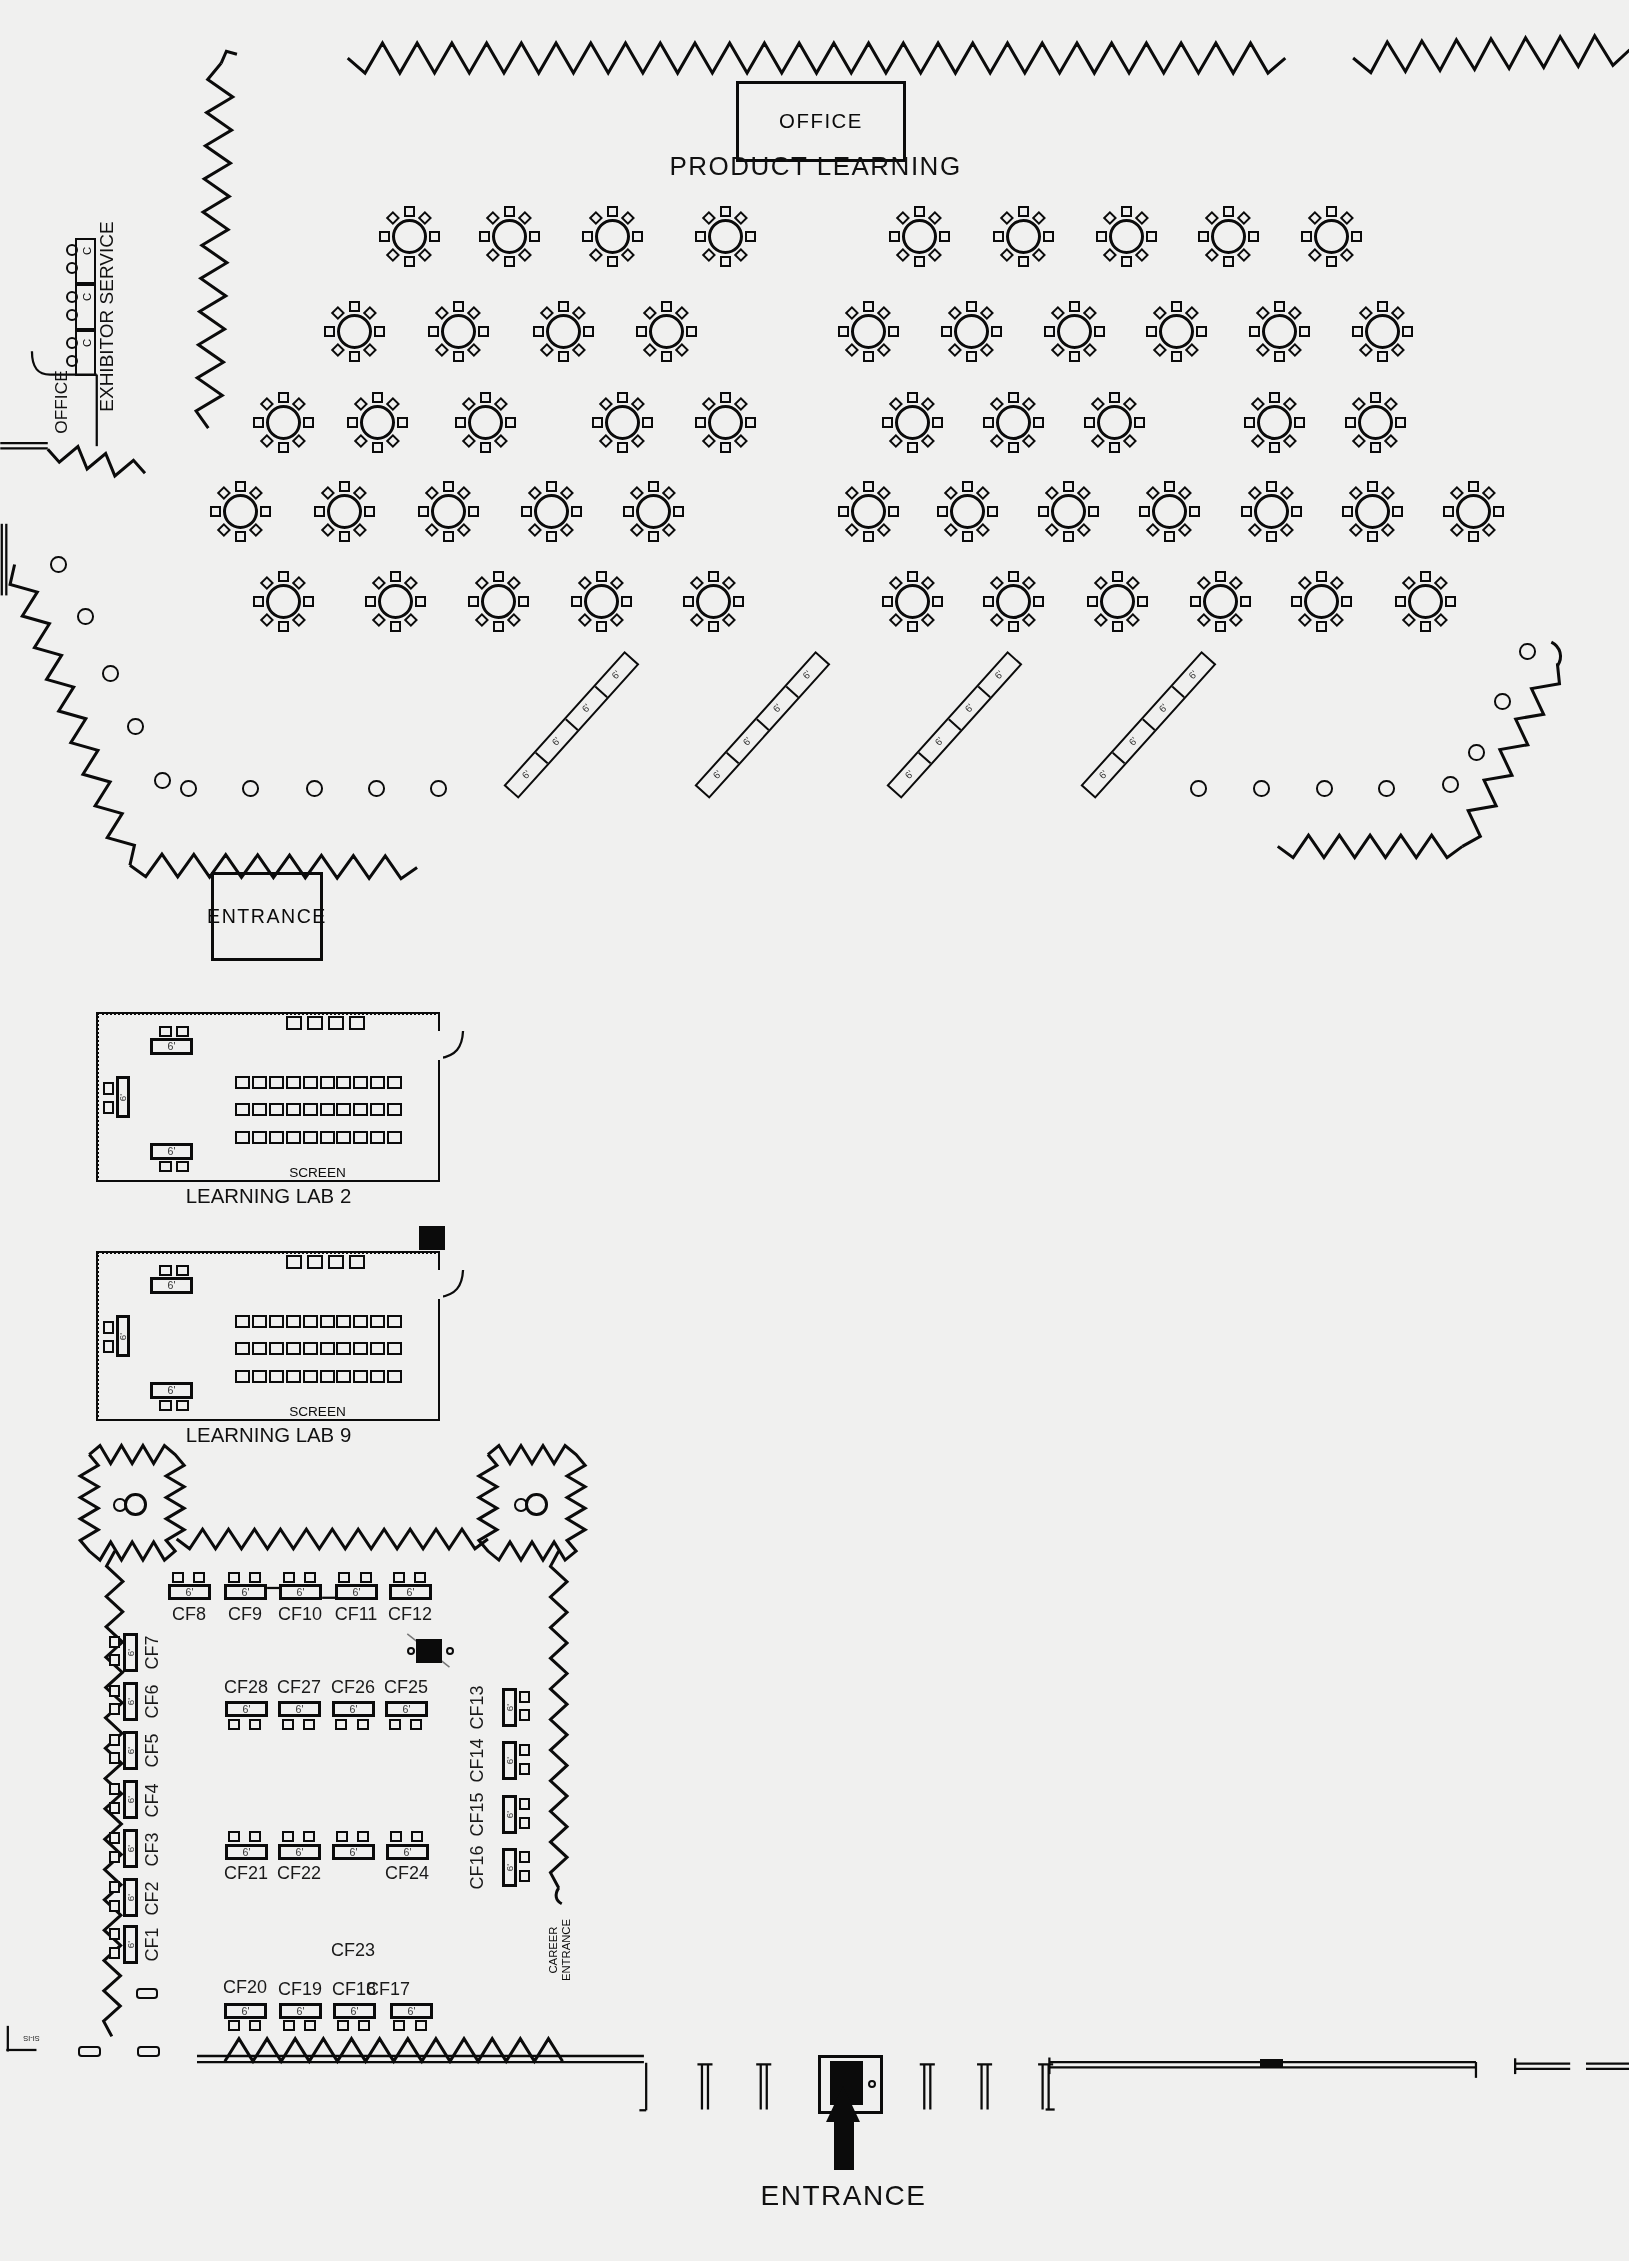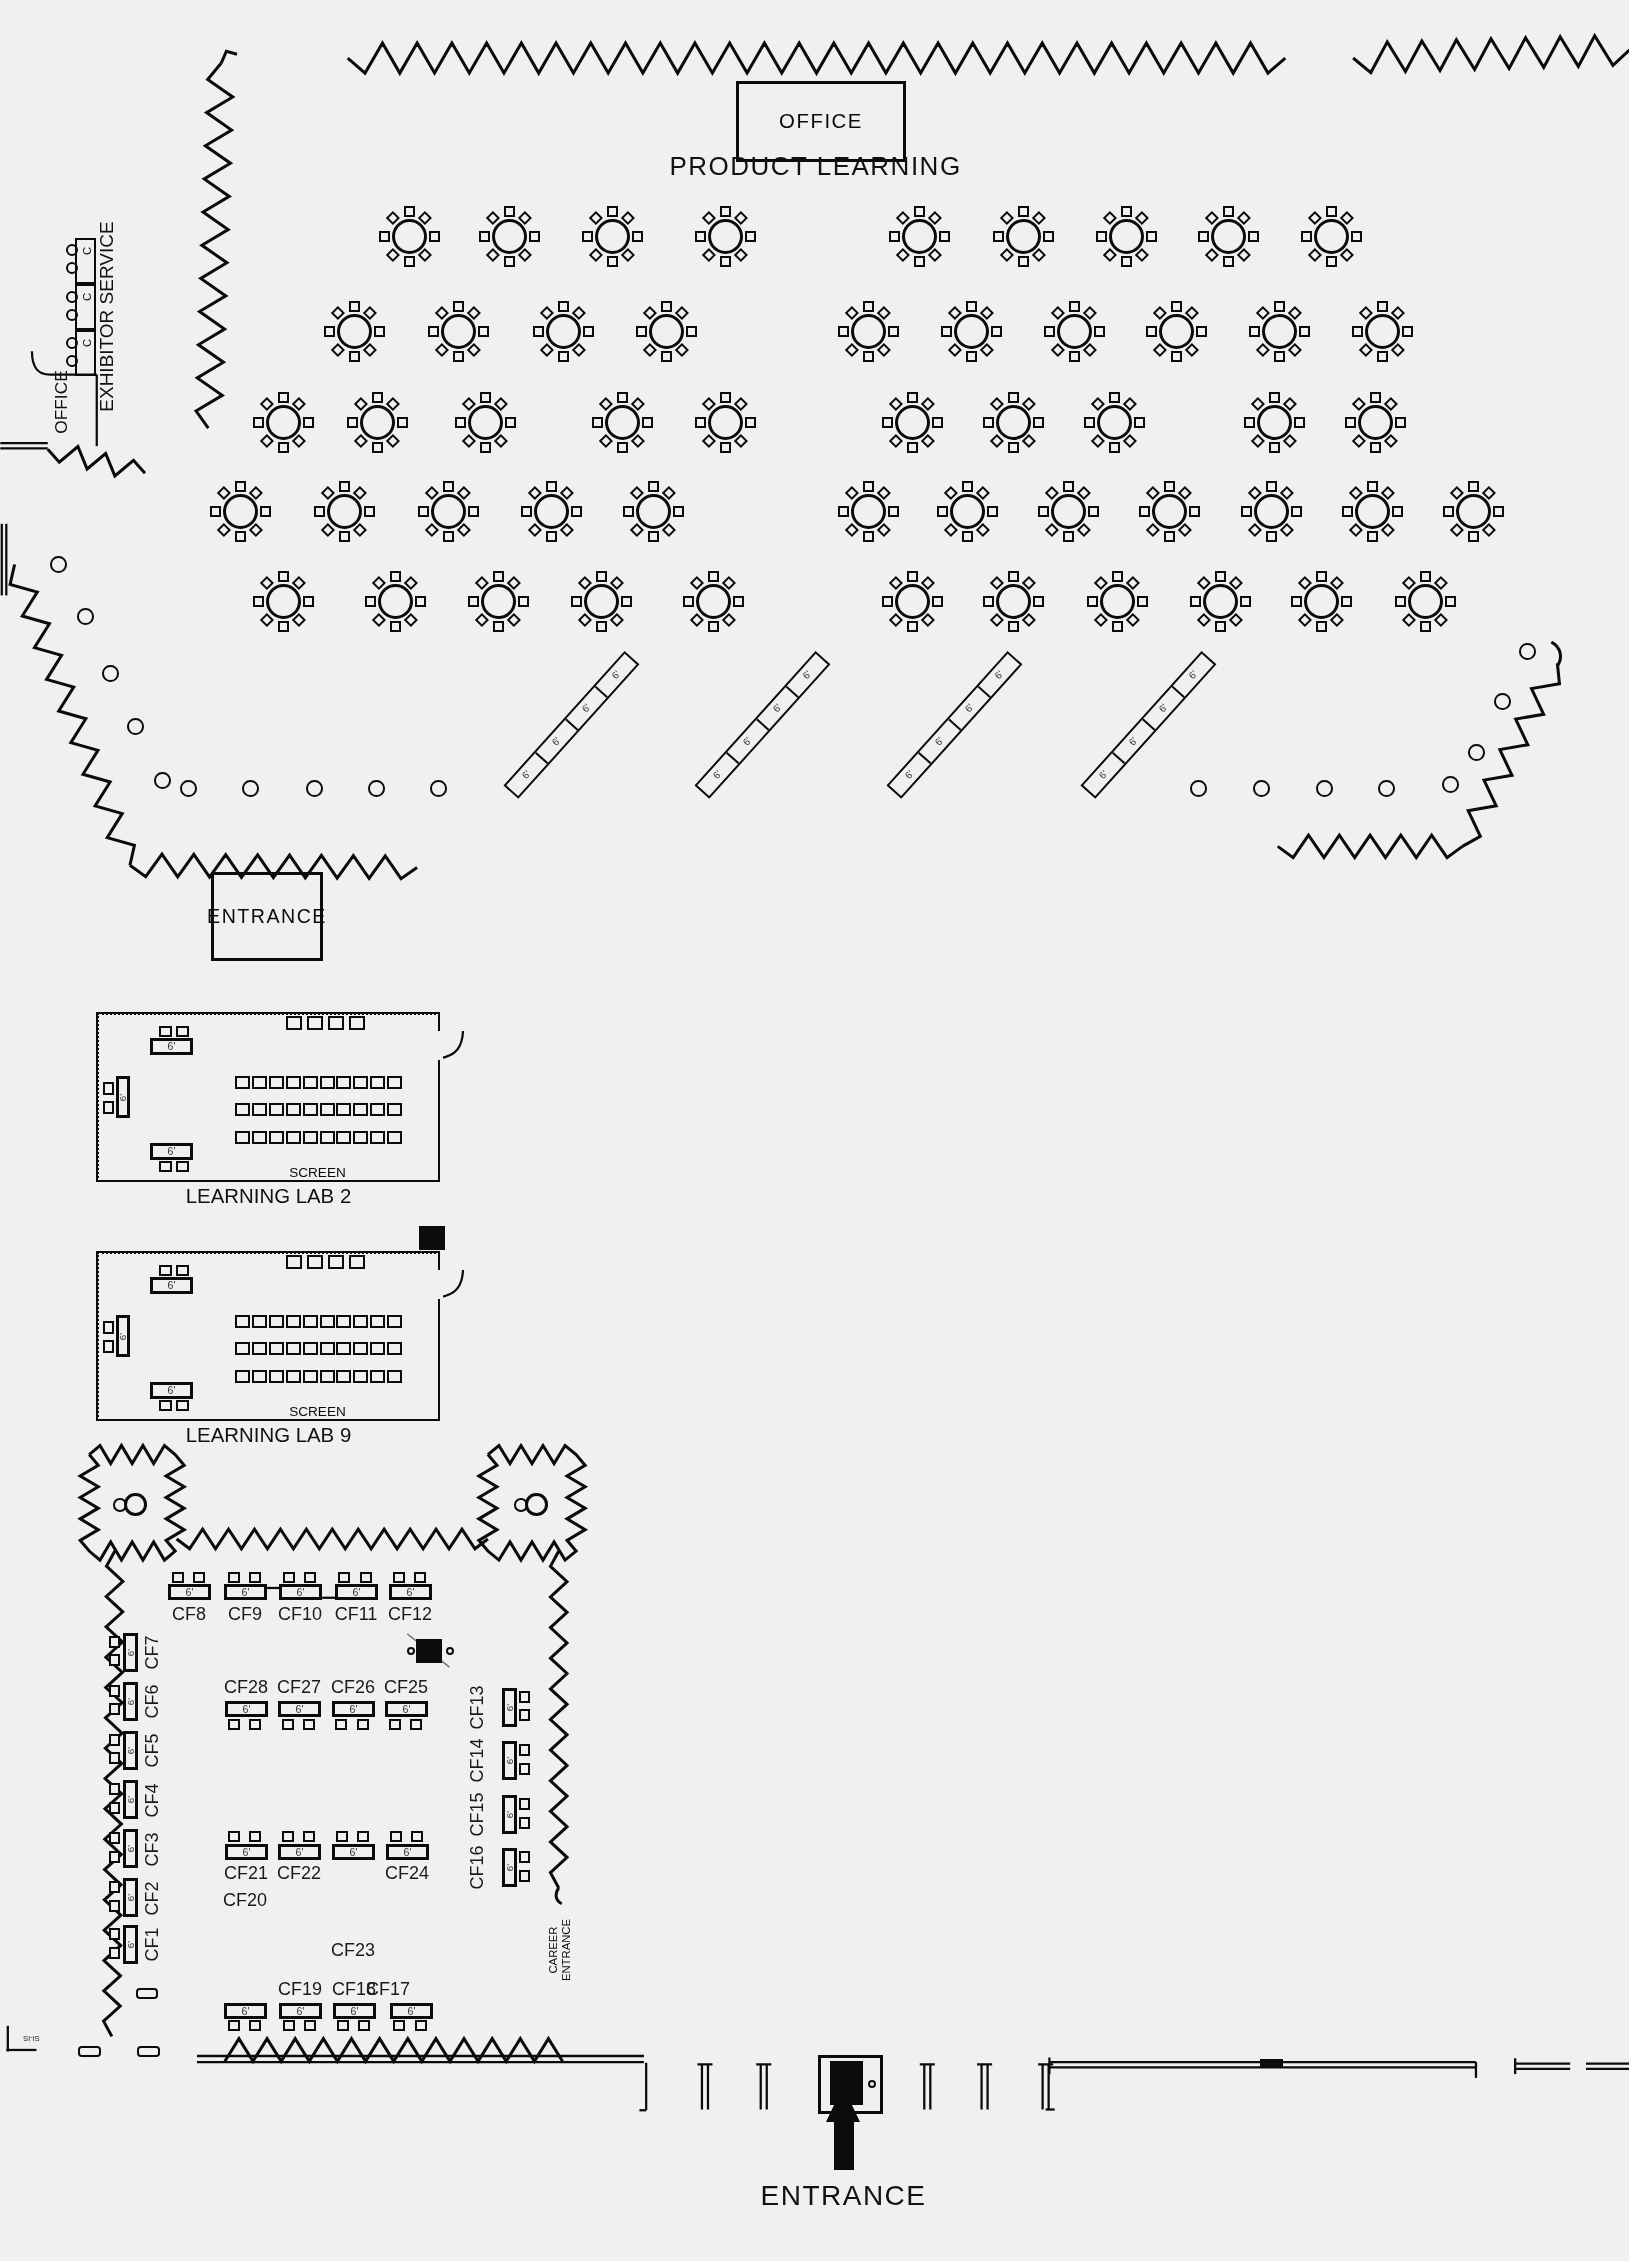--- a/index.html
+++ b/index.html
@@ -857,21 +857,21 @@
     <div class="chair" style="left:337px;top:2020px;width:12px;height:11.3px"></div>
     <div class="chair" style="left:358px;top:2020px;width:12px;height:11.3px"></div>
     <div class="cfl" style="left:330px;top:1979px">CF18</div>
     <div class="btbl" style="left:279px;top:2003px;width:43px;height:16px">6'</div>
     <div class="chair" style="left:283px;top:2020px;width:12px;height:11.3px"></div>
     <div class="chair" style="left:304px;top:2020px;width:12px;height:11.3px"></div>
     <div class="cfl" style="left:276px;top:1979px">CF19</div>
     <div class="btbl" style="left:224px;top:2003px;width:43px;height:16px">6'</div>
     <div class="chair" style="left:228px;top:2020px;width:12px;height:11.3px"></div>
     <div class="chair" style="left:249px;top:2020px;width:12px;height:11.3px"></div>
-    <div class="cfl" style="left:221px;top:1890px">CF20</div>
+    <div class="cfl" style="left:221px;top:1977px">CF20</div>
     <div class="btbl" style="left:225px;top:1844px;width:43px;height:16px">6'</div>
     <div class="chair" style="left:228px;top:1831px;width:12px;height:11.3px"></div>
     <div class="chair" style="left:249px;top:1831px;width:12px;height:11.3px"></div>
     <div class="cfl" style="left:222px;top:1863px">CF21</div>
     <div class="btbl" style="left:278px;top:1844px;width:43px;height:16px">6'</div>
     <div class="chair" style="left:282px;top:1831px;width:12px;height:11.3px"></div>
     <div class="chair" style="left:303px;top:1831px;width:12px;height:11.3px"></div>
     <div class="cfl" style="left:275px;top:1863px">CF22</div>
     <div class="btbl" style="left:332px;top:1844px;width:43px;height:16px">6'</div>
     <div class="chair" style="left:336px;top:1831px;width:12px;height:11.3px"></div>

